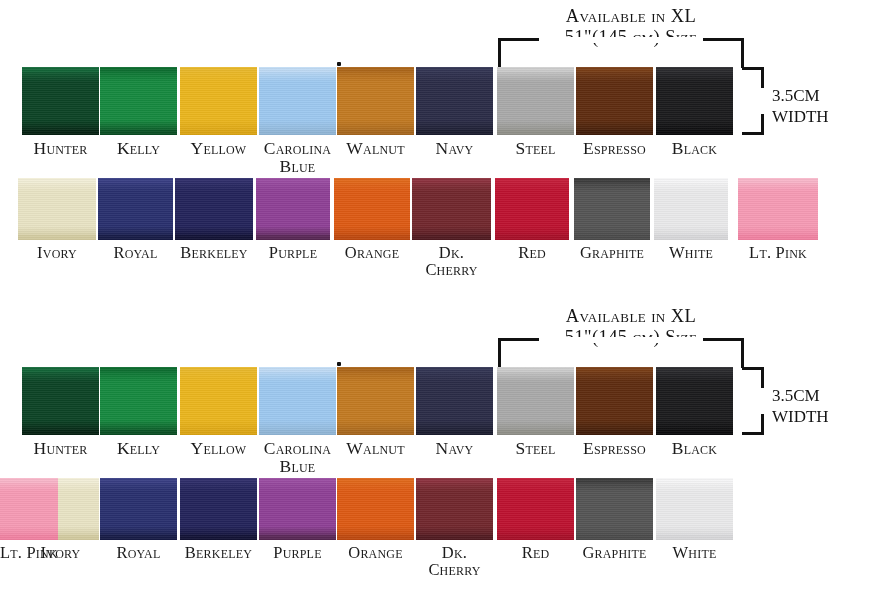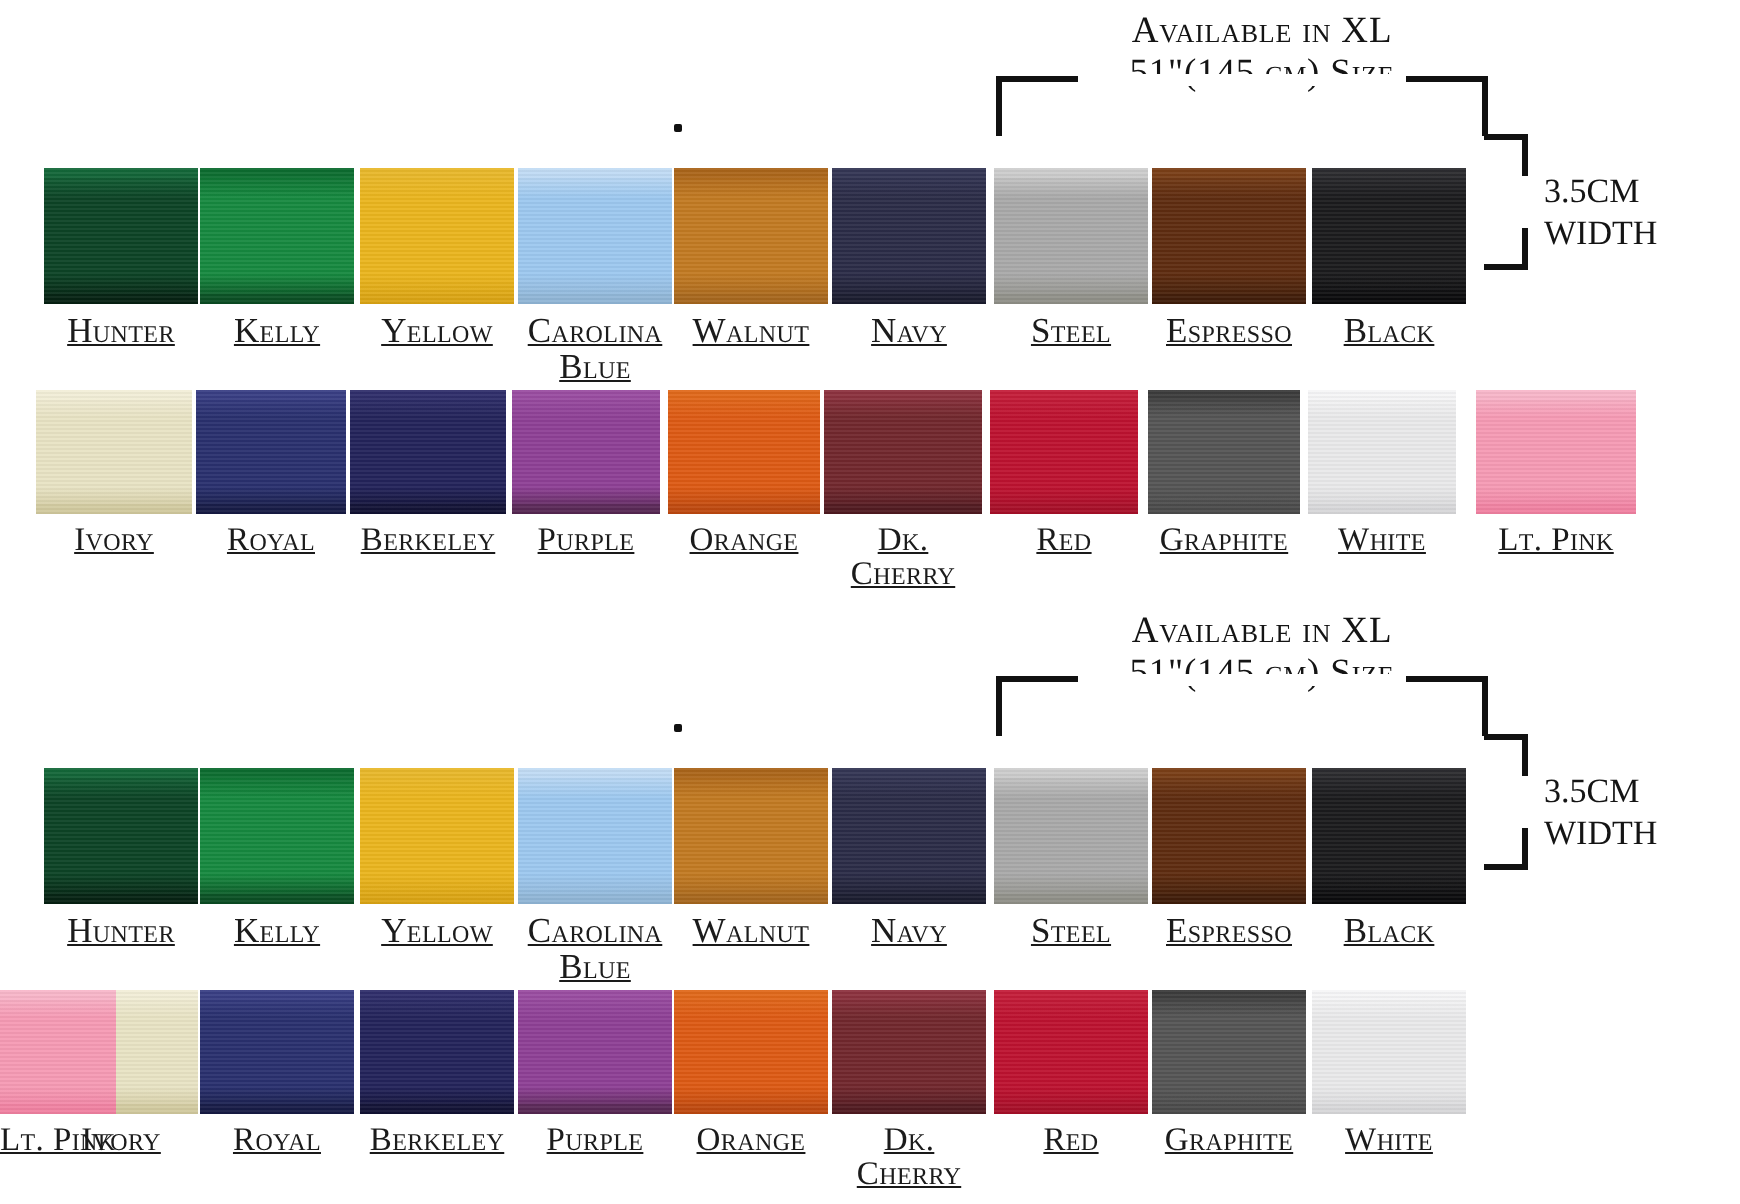--- a/index.html
+++ b/index.html
@@ -84,22 +84,21 @@
 
   
   .swatch-row {
     position: absolute;
     left: 0;
     width: 870px;
     height: 0;
   }
   .swatch-cell {
     position: absolute;
-    top: 17px;
-    text-decoration: underline;
+    top: 0;
   }
   .swatch {
     width: 100%;
     height: 68px;
     box-sizing: border-box;
     position: relative;
     overflow: hidden;
   }
   .swatch .sheen {
     position: absolute;

